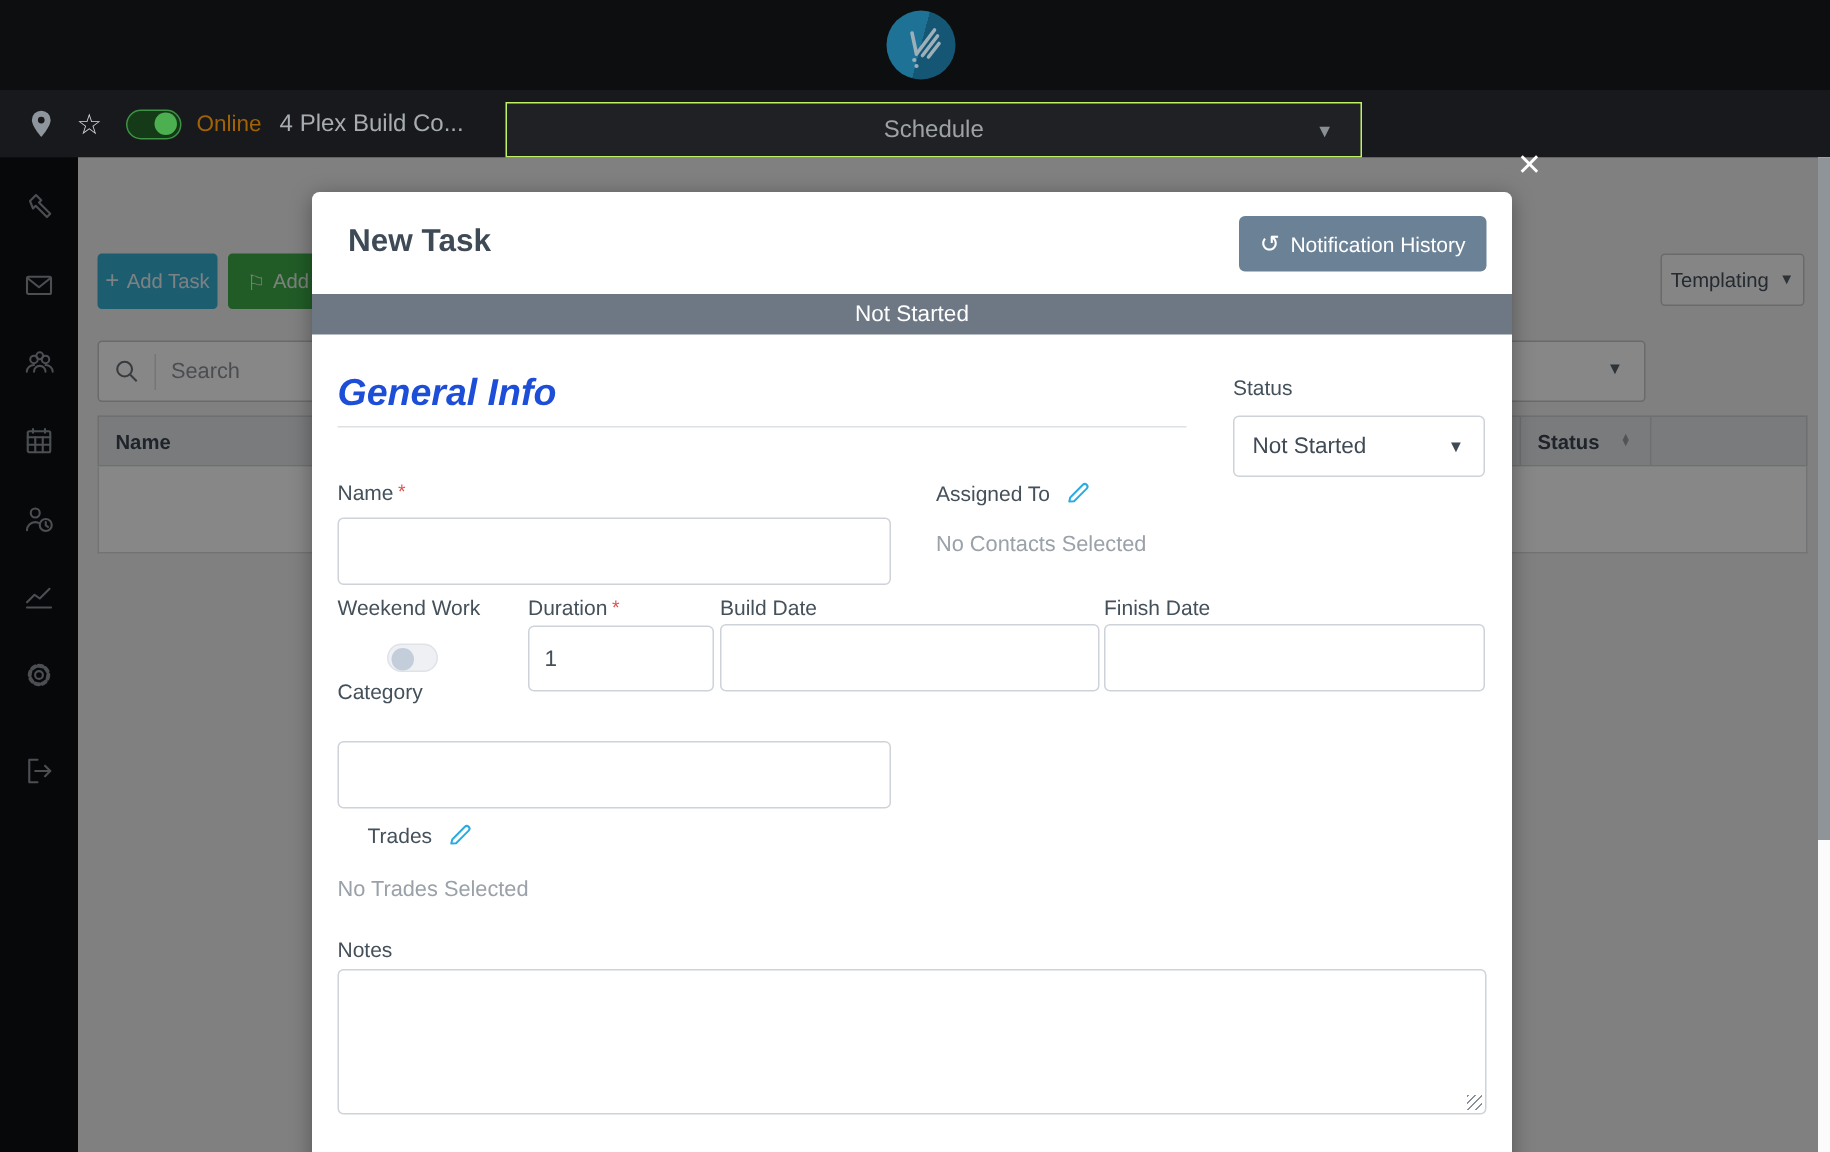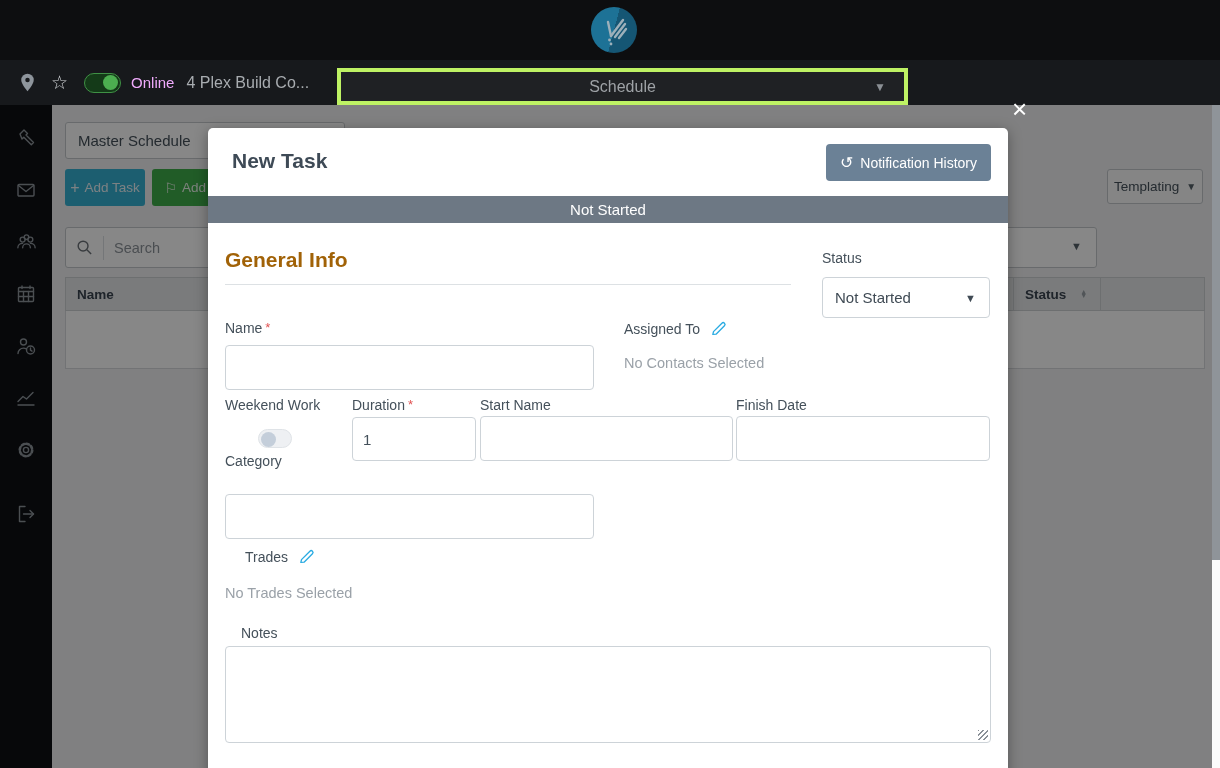--- a/index.html
+++ b/index.html
@@ -11,24 +11,24 @@
   .logo { position:absolute; left:591px; top:7px; width:46px; height:46px; border-radius:50%;
           background:linear-gradient(105deg,#1d7296 50%,#155674 50%); cursor:pointer; }
   .jobbar { position:absolute; left:0; top:60px; width:1220px; height:45px; background:#17191c;
             display:flex; align-items:center; }
   .jobbar .pin { margin-left:20px; }
   .jobbar .star { color:#d4d7da; font-size:19px; margin-left:16px; cursor:pointer; }
   .toggle { position:relative; border-radius:10px; cursor:pointer; }
   .toggle .knob { position:absolute; border-radius:50%; top:1.5px; }
   .toggle.online { width:37px; height:20px; margin-left:16px; background:#143a18; border:1.5px solid #3f9145; }
   .toggle.online .knob { width:15px; height:15px; right:2px; background:#4caf50; }
-  .online-label { color:#f0abfc; font-size:15px; margin-left:10px; }
+  .online-label { color:#a16207; font-size:15px; margin-left:10px; }
   .job-name { color:#a8acb0; font-size:16px; margin-left:12px; }
   .nav-select { position:absolute; left:337px; top:8px; width:571px; height:37px; background:#1f2124;
-                border:4px solid #bef264; display:flex; align-items:center; justify-content:center; cursor:pointer; }
+                border:1px solid #bef264; display:flex; align-items:center; justify-content:center; cursor:pointer; }
   .nav-select .lbl { color:#9ea2a6; font-size:16px; }
   .nav-select .caret { position:absolute; right:18px; color:#8a8f94; font-size:12px; }
 
   
   .sidebar { position:absolute; left:0; top:105px; width:52px; height:663px; background:#0e1014;
              display:flex; flex-direction:column; align-items:center; padding-top:16px; }
   .side-item { width:36px; height:34px; display:flex; align-items:center; justify-content:center; cursor:pointer; }
   .side-item.gap { margin-top:18px; }
   .sidebar svg { stroke:#8e959c; fill:none; stroke-width:1.4; stroke-linecap:round; stroke-linejoin:round; }
 
@@ -75,21 +75,21 @@
 
   
   .modal { position:absolute; left:208px; top:128px; width:800px; height:700px; background:#fff; z-index:20;
            border-radius:5px 5px 0 0; box-shadow:0 3px 14px rgba(0,0,0,0.35); font-size:14px; color:#44505a; }
   .m-title { position:absolute; left:24px; top:21px; font-size:21px; color:#3e4a56; }
   .btn-notif { position:absolute; right:17px; top:16px; height:37px; padding:0 14px; background:#6b8196;
                color:#fff; border-radius:4px; display:flex; align-items:center; font-size:14px; cursor:pointer; }
   .btn-notif .hicon { font-size:16px; margin-right:7px; }
   .m-banner { position:absolute; left:0; top:68px; width:800px; height:27px; background:#6d7884; color:#fff;
               font-size:15px; display:flex; align-items:center; justify-content:center; }
-  .section-title { position:absolute; left:17px; top:120px; font-size:21px; color:#a16207; }
+  .section-title { position:absolute; left:17px; top:120px; font-size:25px; color:#1d4ed8;font-style:italic; }
   .section-rule { position:absolute; left:17px; top:156px; width:566px; height:0; border-top:1px solid #dde1e4; }
   .m-label { position:absolute; font-size:14px; color:#44505a; }
   .req { color:#e05252; margin-left:3px; font-size:13px; vertical-align:top; }
   .m-input { position:absolute; border:1px solid #cdd3d8; border-radius:4px; font-size:15px; color:#44505a;
              padding:6px 10px; outline:none; font-family:inherit; background:#fff; }
   .m-select { position:absolute; border:1px solid #cdd3d8; border-radius:4px; display:flex; align-items:center;
               padding-left:12px; font-size:15px; color:#3f4a54; cursor:pointer; background:#fff; }
   .m-select .caret { position:absolute; right:13px; font-size:11px; color:#3f4a54; }
   .empty-note { position:absolute; color:#9aa1a8; font-size:14.5px; }
   .pencil { display:inline-block; margin-left:10px; cursor:pointer; vertical-align:-3px; }
@@ -196,23 +196,20 @@
     <div class="side-item gap" style="margin-top:30px;">
       <svg width="22" height="22" viewBox="0 0 22 22">
         <path d="M10 3.5H4.5v15H10"></path>
         <line x1="8.5" y1="11" x2="18.5" y2="11"></line>
         <path d="M15 7.5 18.5 11 15 14.5"></path>
       </svg>
     </div>
   </aside>
 
   <main class="content">
-    <div class="ms-select">
-      <span>Master Schedule</span>
-    </div>
     <div class="btn btn-addtask">
       <span class="plus">+</span>
       <span>Add Task</span>
     </div>
     <div class="btn btn-addflag">
       <span class="flag">⚐</span>
       <span>Add N</span>
     </div>
     <div class="btn btn-templating">
       <span>Templating</span>
@@ -284,34 +281,34 @@
     <span class="empty-note" style="left:416px; top:227px;">No Contacts Selected</span>
 
     <span class="m-label" style="left:17px; top:269px;">Weekend Work</span>
     <span class="toggle weekend">
         <span class="knob"></span>
       </span>
 
     <span class="m-label" style="left:144px; top:269px;"><span>Duration</span><span class="req">*</span></span>
     <input class="m-input" style="left: 144px; top: 289px; width: 124px; height: 44px;" value="1">
 
-    <span class="m-label" style="left:272px; top:269px;">Start Name</span>
+    <span class="m-label" style="left:272px; top:269px;">Build Date</span>
     <input class="m-input" style="left: 272px; top: 288px; width: 253px; height: 45px;" value="">
 
     <span class="m-label" style="left:528px; top:269px;">Finish Date</span>
     <input class="m-input" style="left: 528px; top: 288px; width: 254px; height: 45px;" value="">
 
     <span class="m-label" style="left:17px; top:325px;">Category</span>
     <input class="m-input" style="left: 17px; top: 366px; width: 369px; height: 45px;" value="">
 
     <span class="m-label" style="left:17px; top:420px;margin-left:20px;">
       <span>Trades</span><span class="pencil"><svg width="17" height="17" viewBox="0 0 18 18" fill="none" stroke="#29abe2" stroke-width="1.4" stroke-linejoin="round">
             <path d="M3 15.2 3.7 12.3 12.6 3.4a1.9 1.9 0 0 1 2.7 2.7L6.4 15 3 15.2Z"></path>
           </svg></span>
     </span>
     <span class="empty-note" style="left:17px; top:457px;">No Trades Selected</span>
 
-    <span class="m-label" style="left:17px; top:497px;margin-left:16px;">Notes</span>
+    <span class="m-label" style="left:17px; top:497px;">Notes</span>
     <textarea class="m-textarea" style=""></textarea>
     <div class="resize-grip"></div>
   </section>
 
 </div>
 
 </body></html>

